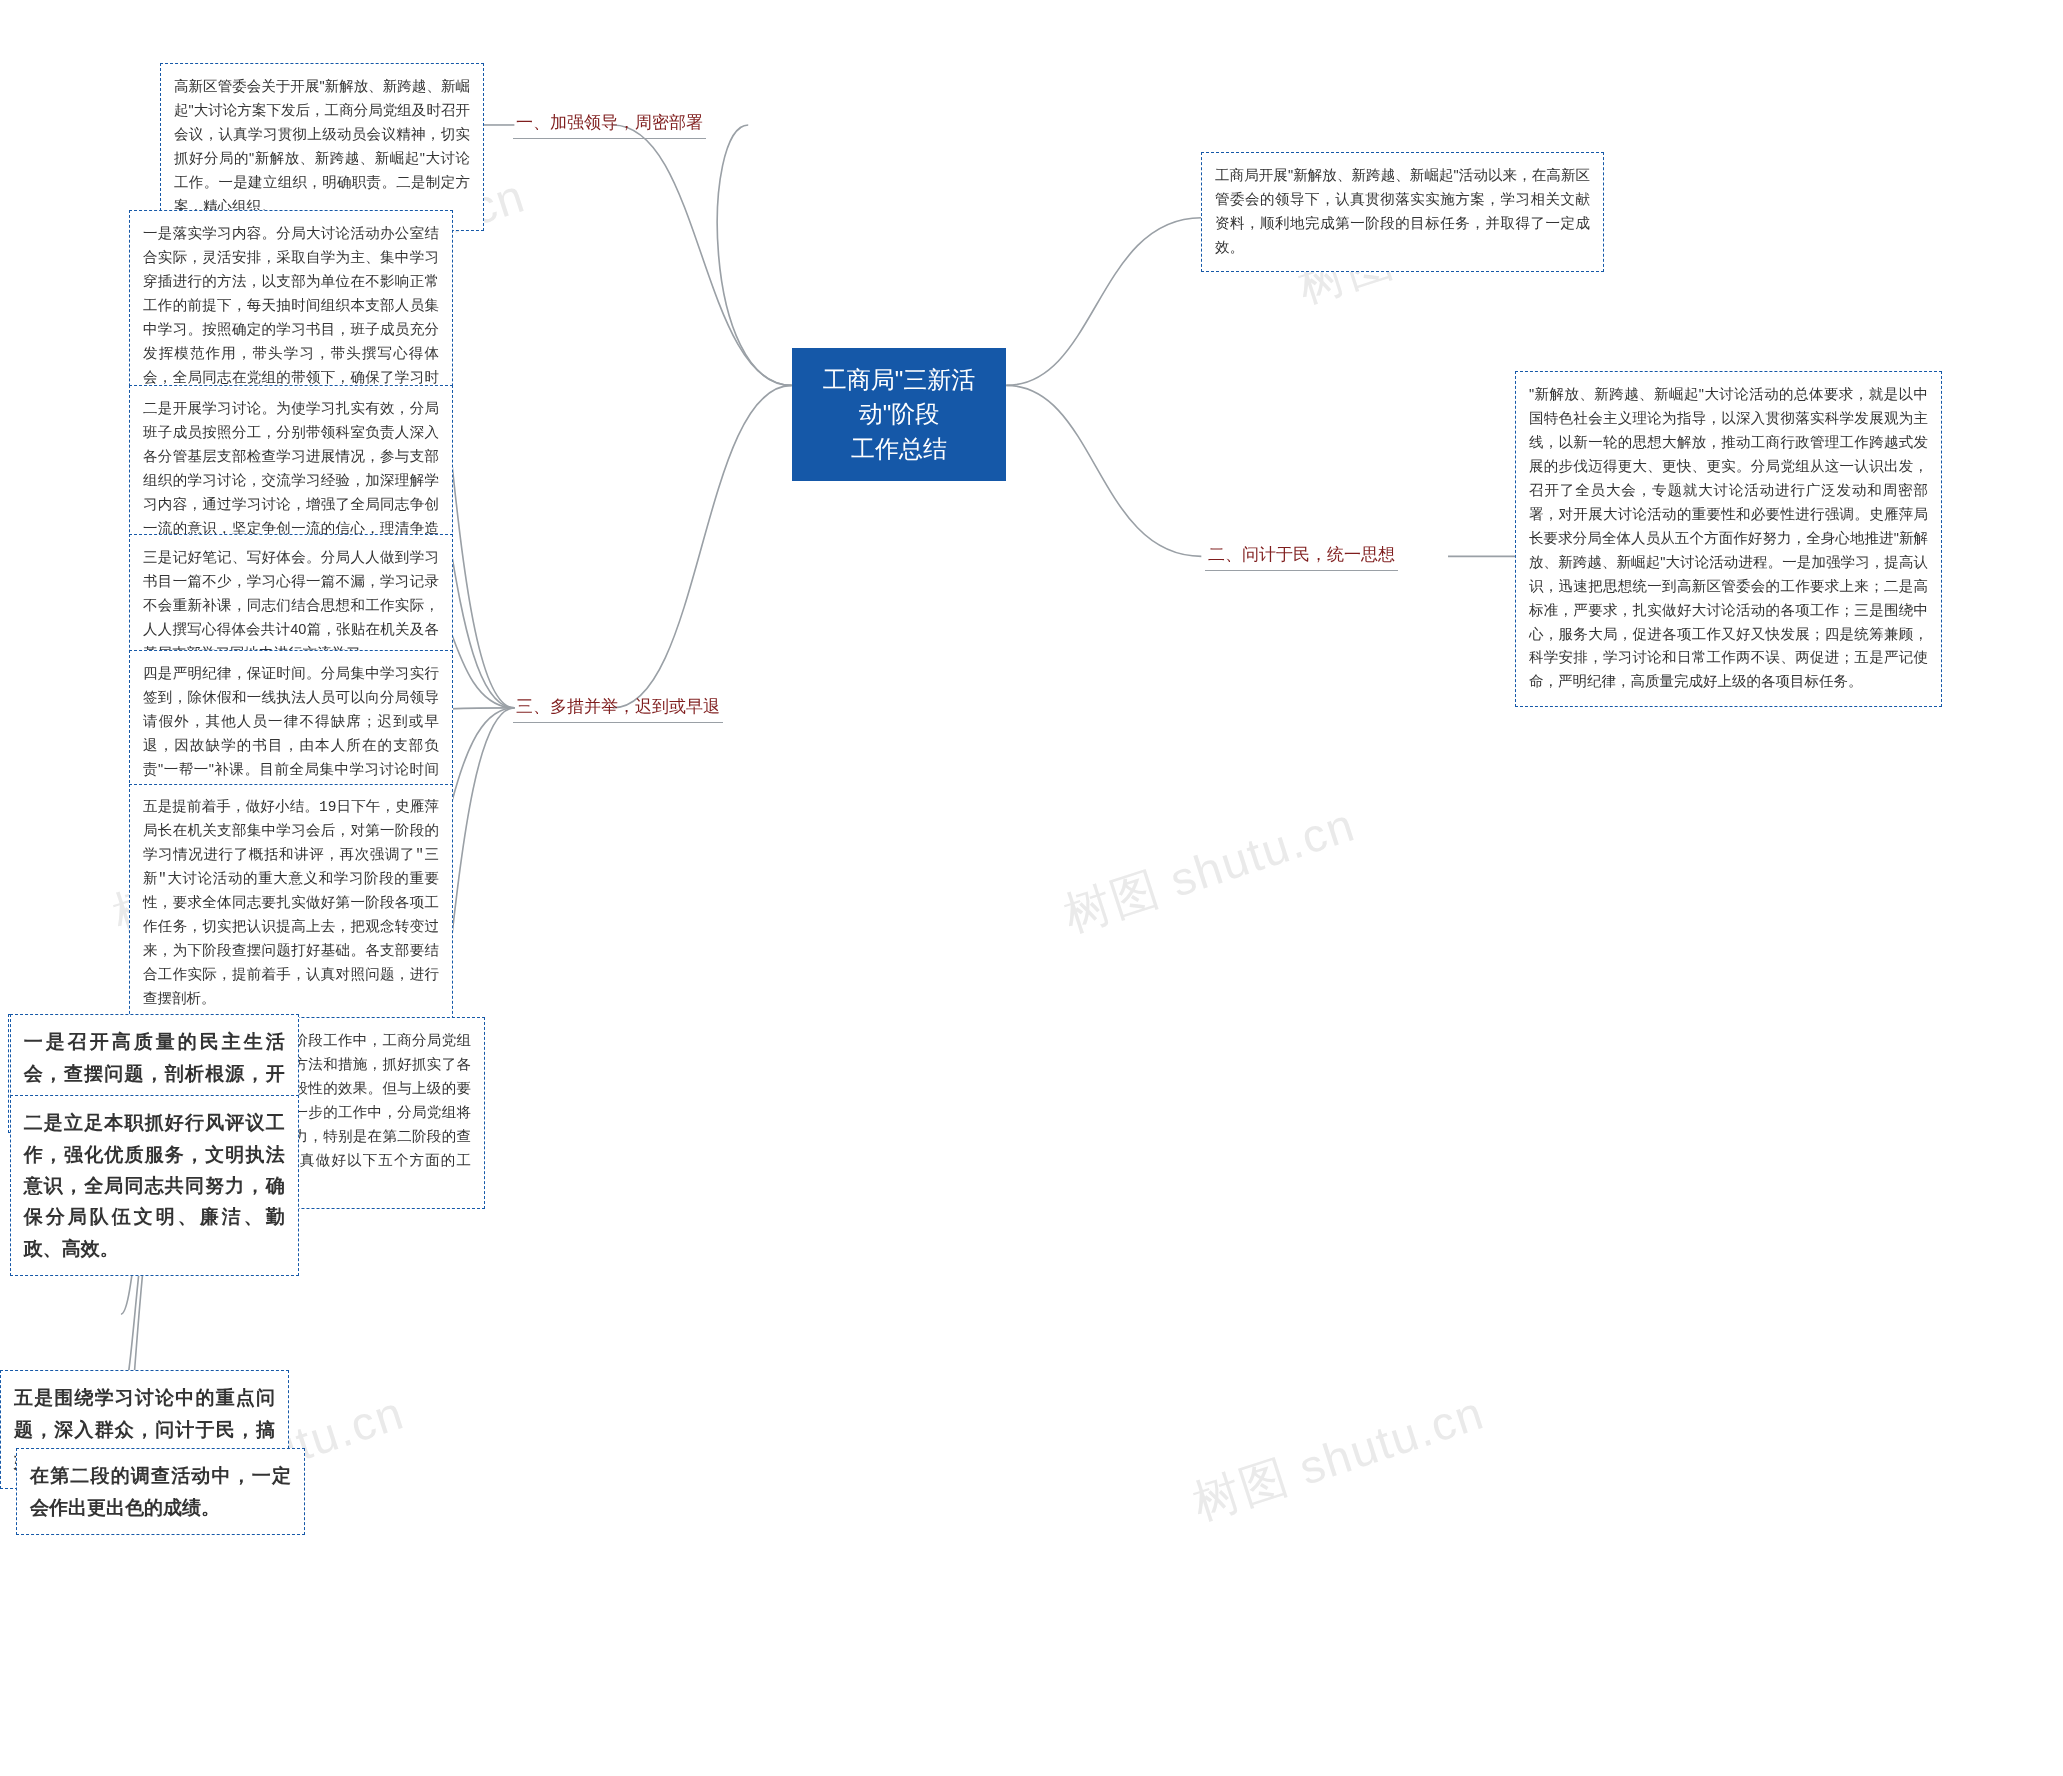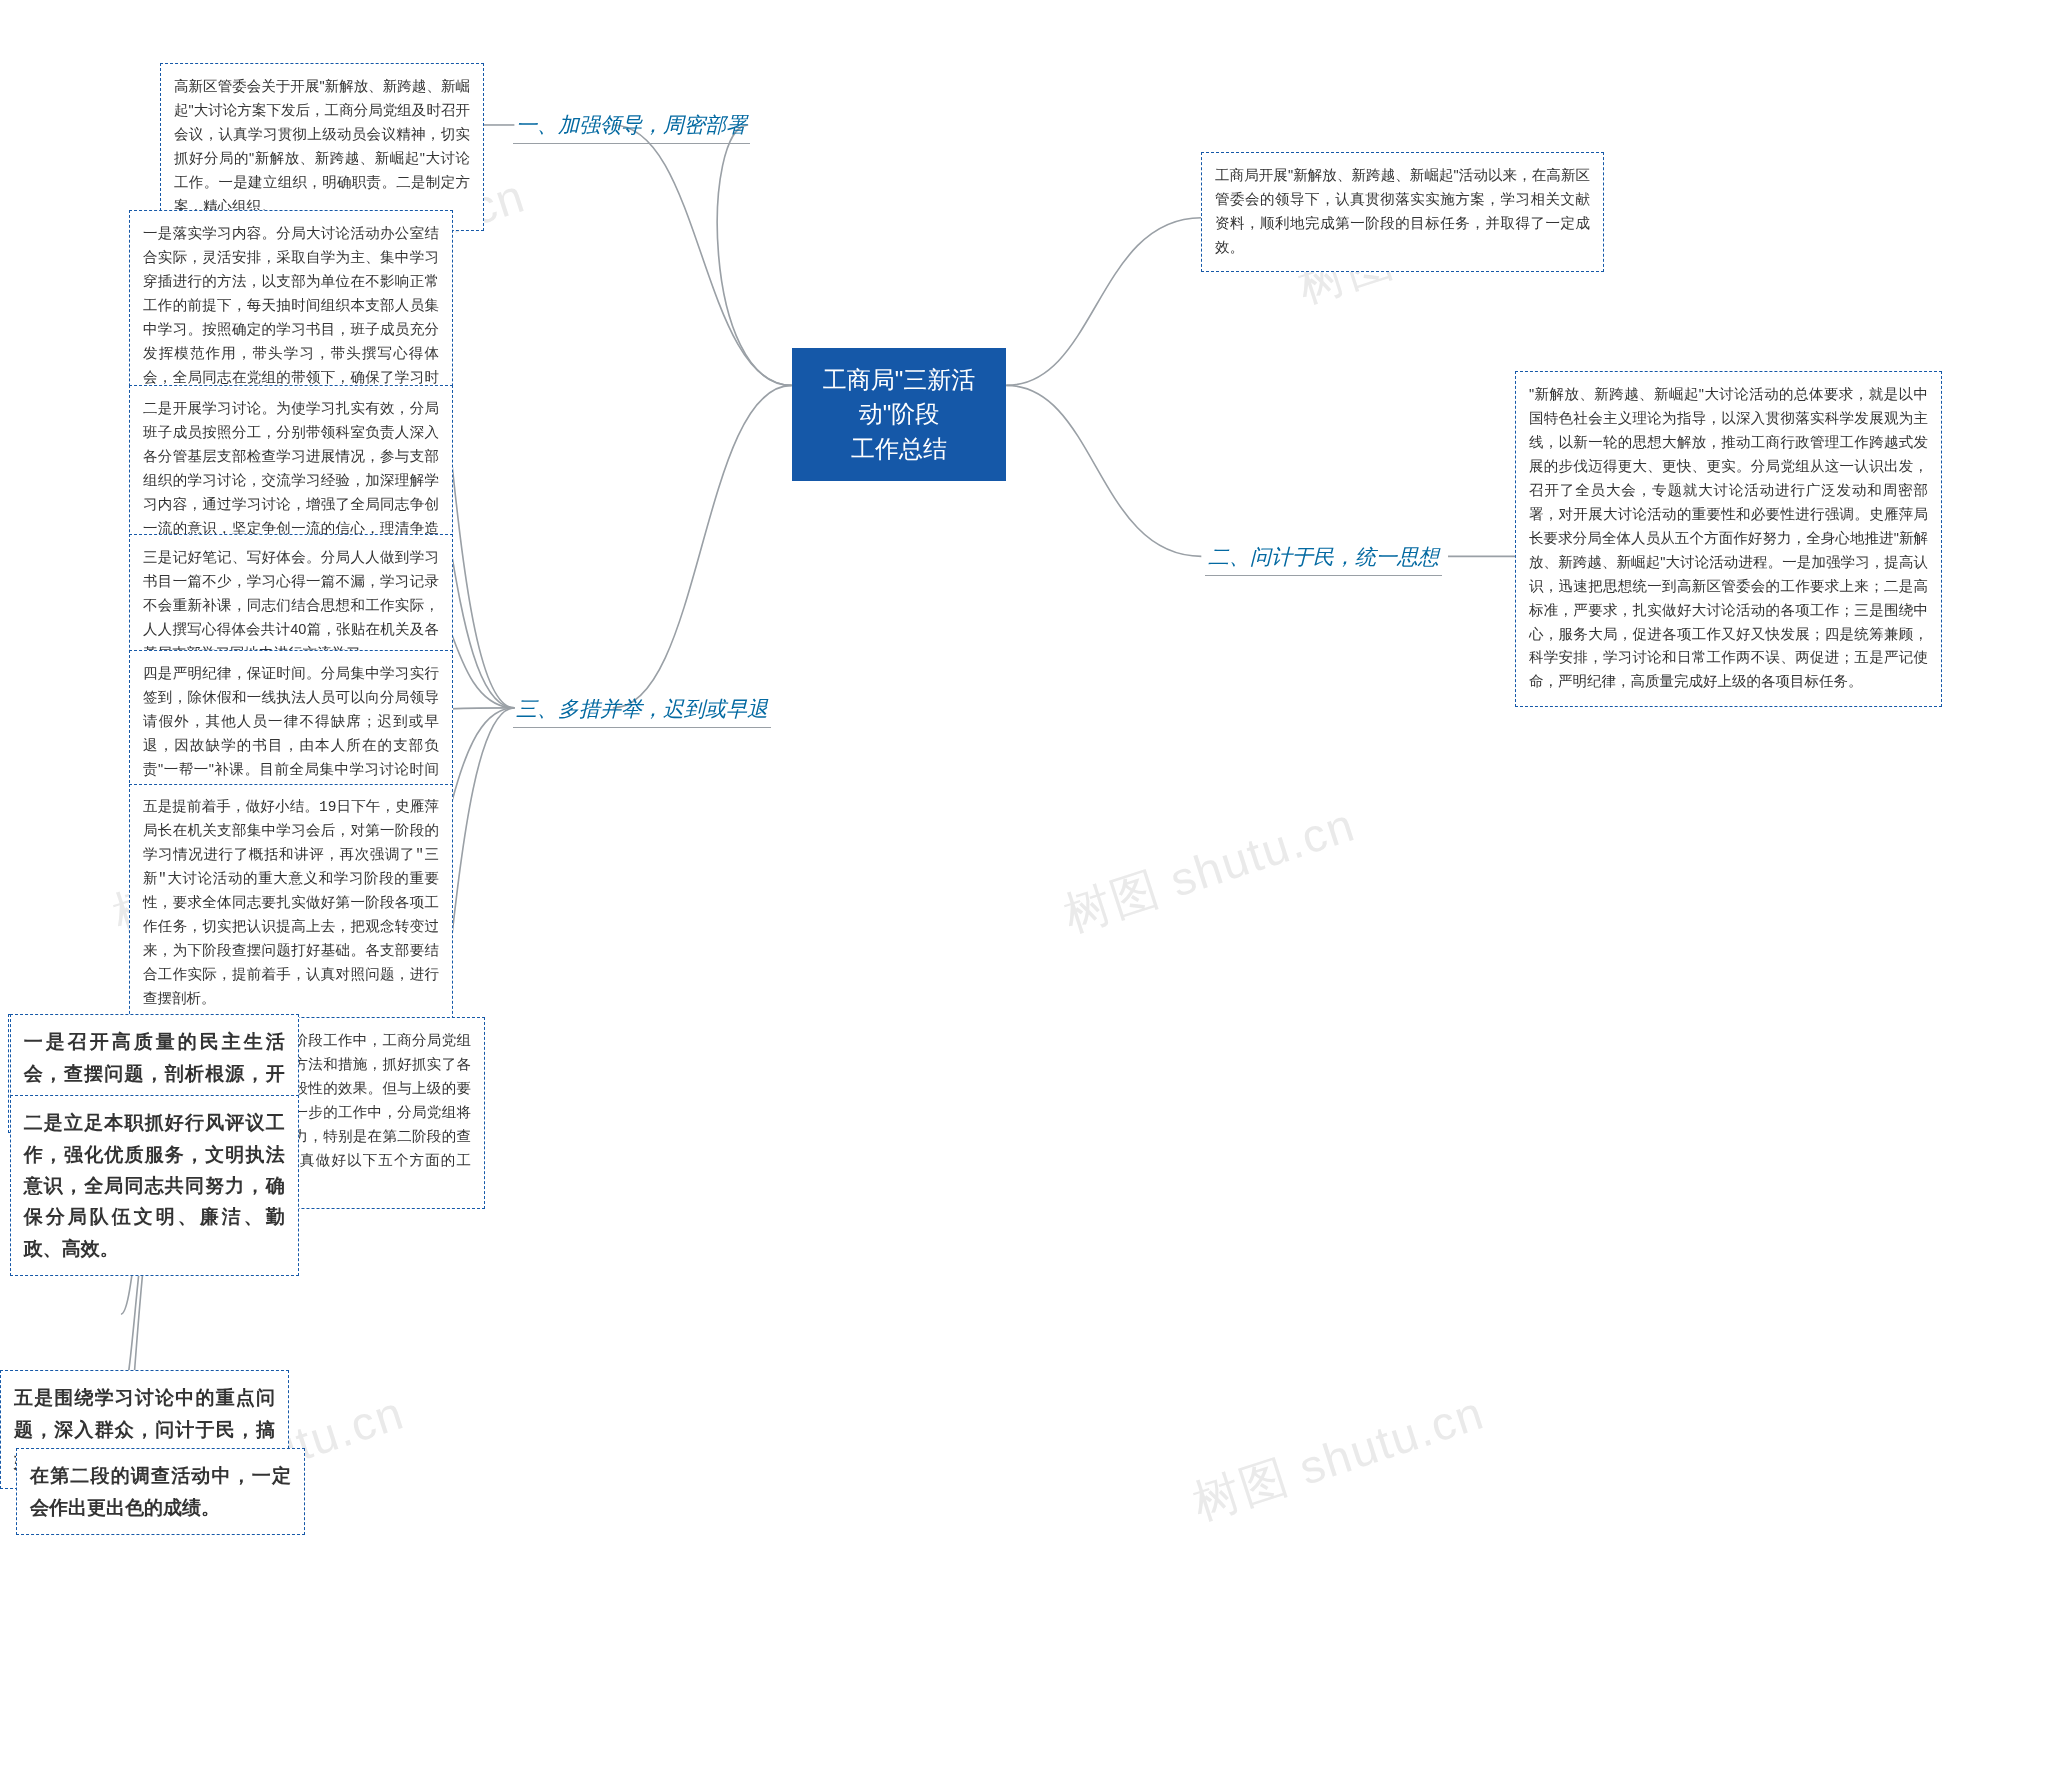--- a/index.html
+++ b/index.html
@@ -41,24 +41,23 @@
     line-height: 1.45;
     text-align: center;
     padding: 14.5px 21px;
     box-sizing: border-box;
     white-space: pre-line;
   }
 
   
   .section {
     position: absolute;
-    font-size: 21px;
-    color: #0369a1;
+    font-size: 17px;
+    color: #7f1d1d;
     white-space: nowrap;
-    font-style: italic;
   }
   .section::after {
     content: "";
     position: absolute;
     left: -3.2px;
     right: -3.2px;
     bottom: -4.8px;
     height: 0.8px;
     background: #9aa0a6;
   }

